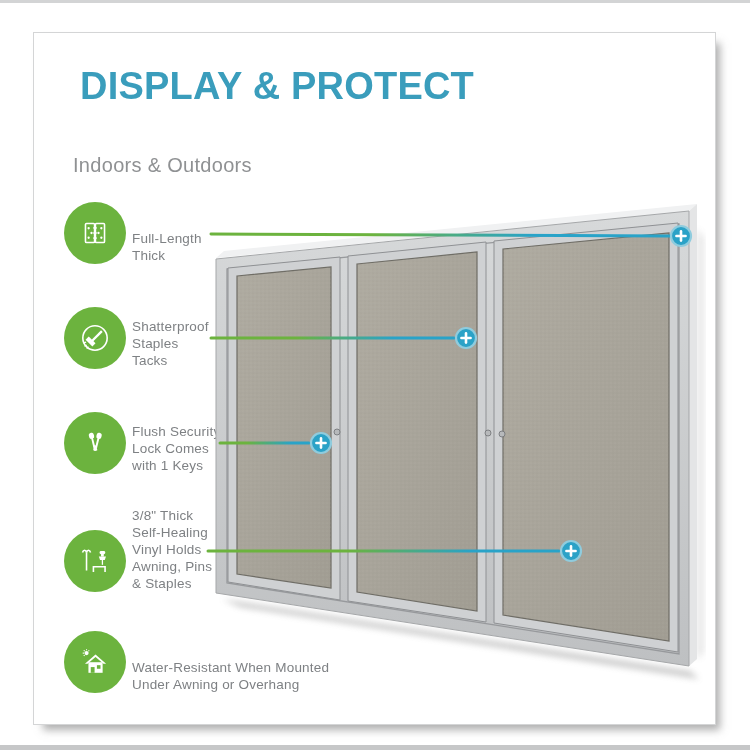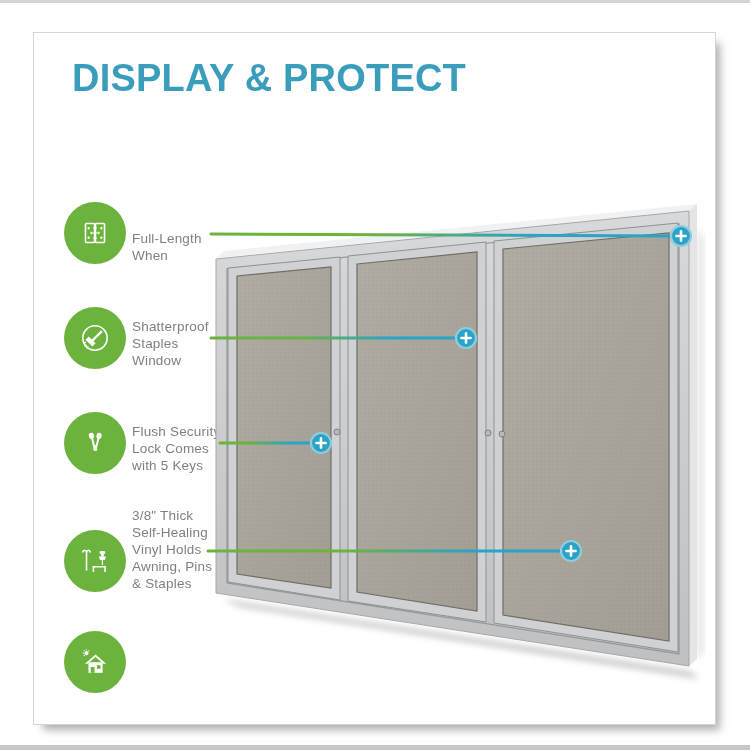--- a/index.html
+++ b/index.html
@@ -9,21 +9,21 @@
     font-family:"Liberation Sans", sans-serif;
   }
   .edge-top{position:absolute;top:0;left:0;width:750px;height:3px;background:#d3d4d5}
   .edge-bottom{position:absolute;top:745px;left:0;width:750px;height:5px;background:#c6c7c8}
   .card{
     position:absolute;left:33px;top:32px;width:683px;height:693px;
     background:#ffffff;border:1px solid #d4d5d6;box-sizing:border-box;
     box-shadow:7px 8px 8px -3px rgba(110,110,110,.55);
   }
   .title{
-    position:absolute;left:38px;top:20px;margin:0;
+    position:absolute;left:38px;top:20px;margin:8px;
     font-size:38px;font-weight:700;line-height:50px;letter-spacing:.2px;
     color:#3A9DBC;white-space:nowrap;
   }
   .title span{display:block}
   .subtitle{
     position:absolute;left:39px;top:121px;
     font-size:20px;color:#8F9193;letter-spacing:.3px;white-space:nowrap;
   }
   .feature{position:absolute;left:30px;display:flex;align-items:flex-end;height:62px}
   .f1{top:169px}.f2{top:274px}.f3{top:379px}.f4{top:497px}.f5{top:598px}
@@ -41,20 +41,21 @@
 <body>
 
 <div class="edge-top"></div>
 <div class="edge-bottom"></div>
 
 <div class="card">
 
   <h1 class="title">
     <span>DISPLAY &amp; PROTECT</span>
   </h1>
+  <div class="subtitle">Indoors &amp; Outdoors</div>
 
   <div class="feature f1">
     <div class="icon-circle">
       <svg width="36" height="36" viewBox="0 0 34 34" fill="none" stroke="#fff" stroke-width="1.5">
         <rect x="8" y="8" width="8.6" height="18" rx="1"></rect>
         <rect x="17.4" y="8" width="8.6" height="18" rx="1"></rect>
         <line x1="15.4" y1="12.2" x2="18.6" y2="12.2"></line>
         <line x1="15.4" y1="17" x2="18.6" y2="17"></line>
         <line x1="15.4" y1="21.8" x2="18.6" y2="21.8"></line>
         <g fill="#fff" stroke="none">
@@ -62,41 +63,41 @@
             <circle cx="13.7" cy="17" r="1.1"></circle>
             <circle cx="11" cy="21.5" r="1.1"></circle>
           <circle cx="23" cy="12.5" r="1.1"></circle>
             <circle cx="20.3" cy="17" r="1.1"></circle>
             <circle cx="23" cy="21.5" r="1.1"></circle>
         </g>
       </svg>
     </div>
     <div class="f-label">
       <div>Full-Length</div>
-      <div>When</div>
+      <div>Thick</div>
     </div>
   </div>
 
   <div class="feature f2">
     <div class="icon-circle">
       <svg width="36" height="36" viewBox="0 0 34 34" fill="none" stroke="#fff" stroke-width="1.5">
         <circle cx="17" cy="17" r="11.5"></circle>
         <line x1="23.5" y1="10.5" x2="13" y2="21" stroke-width="2.2"></line>
         <line x1="9.6" y1="17.1" x2="16" y2="23.5" stroke-width="4.2"></line>
         <g stroke-width="1.2">
           <line x1="6.2" y1="21.5" x2="8.6" y2="21"></line>
           <line x1="7" y1="24.8" x2="9.2" y2="23.6"></line>
           <line x1="9.2" y1="27" x2="10.8" y2="25.2"></line>
         </g>
       </svg>
     </div>
     <div class="f-label">
       <div>Shatterproof</div>
       <div>Staples</div>
-      <div>Window</div>
+      <div>Tacks</div>
     </div>
   </div>
 
   <div class="feature f3">
     <div class="icon-circle">
       <svg width="36" height="36" viewBox="0 0 34 34" fill="none" stroke="#fff" stroke-width="1.8">
         <g transform="translate(13,7.5) rotate(-14)">
           <rect x="-2.4" y="0" width="4.8" height="5.6" rx="2" fill="#fff" stroke="none"></rect>
           <line x1="0" y1="5" x2="0" y2="17"></line>
           <line x1="0" y1="13.6" x2="2.6" y2="13.6"></line>
@@ -106,21 +107,21 @@
           <rect x="-2.4" y="0" width="4.8" height="5.6" rx="2" fill="#fff" stroke="none"></rect>
           <line x1="0" y1="5" x2="0" y2="17"></line>
           <line x1="0" y1="13.6" x2="-2.6" y2="13.6"></line>
           <line x1="0" y1="16.4" x2="-2.1" y2="16.4"></line>
         </g>
       </svg>
     </div>
     <div class="f-label">
       <div>Flush Security</div>
       <div>Lock Comes</div>
-      <div>with 5 Keys</div>
+      <div>with 1 Keys</div>
     </div>
   </div>
 
   <div class="feature f4">
     <div class="icon-circle">
       <svg width="36" height="36" viewBox="0 0 34 34" fill="none" stroke="#fff" stroke-width="1.5">
         <path d="M5.2,9 C6,6.2 8.4,6.2 9,9 C9.6,6.2 12,6.2 12.8,9"></path>
         <line x1="9" y1="9" x2="9" y2="26"></line>
         <g stroke="none" fill="#fff">
           <rect x="21.3" y="7.6" width="5.4" height="3" rx="1.4"></rect>
@@ -154,20 +155,24 @@
             <line x1="11.6" y1="6" x2="10.8" y2="6.8"></line>
             <line x1="6.4" y1="11.2" x2="7.2" y2="10.4"></line>
           </g>
         </g>
         <g fill="#6CB33E">
           <rect x="13" y="21.8" width="3.6" height="5.4"></rect>
           <rect x="18.8" y="20" width="3.4" height="3.4"></rect>
         </g>
       </svg>
     </div>
+    <div class="f-label">
+      <div>Water-Resistant When Mounted</div>
+      <div>Under Awning or Overhang</div>
+    </div>
   </div>
 
 </div>
 
 <svg class="scene" viewBox="0 0 750 750">
   <defs>
     <linearGradient id="frameGrad" x1="0" y1="0" x2="0" y2="1">
       <stop offset="0" stop-color="#D7D9DA"></stop>
         <stop offset="1" stop-color="#BEC0C2"></stop>
     </linearGradient>

